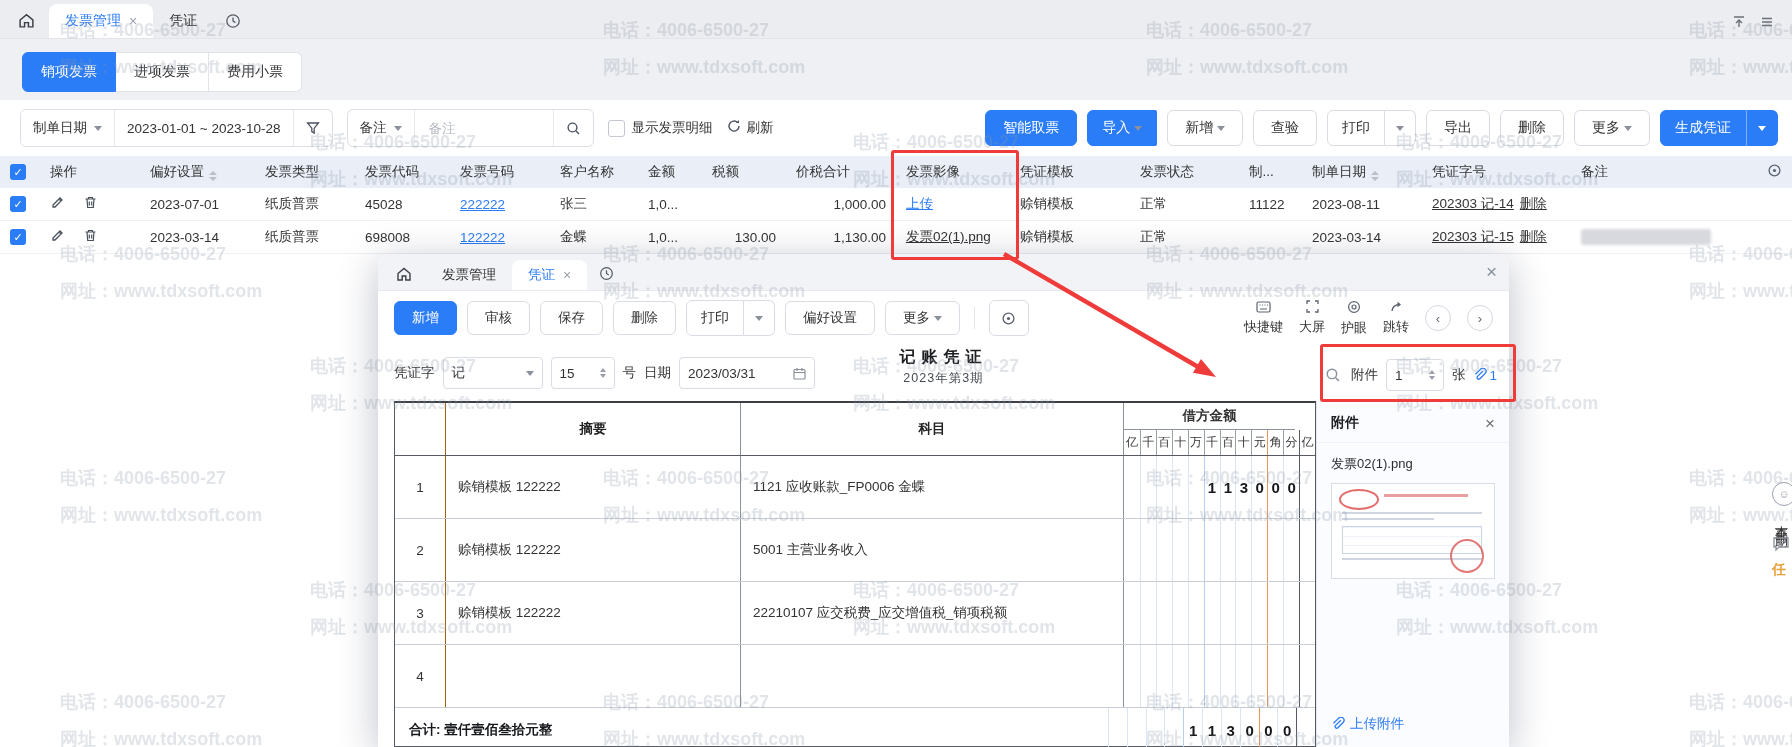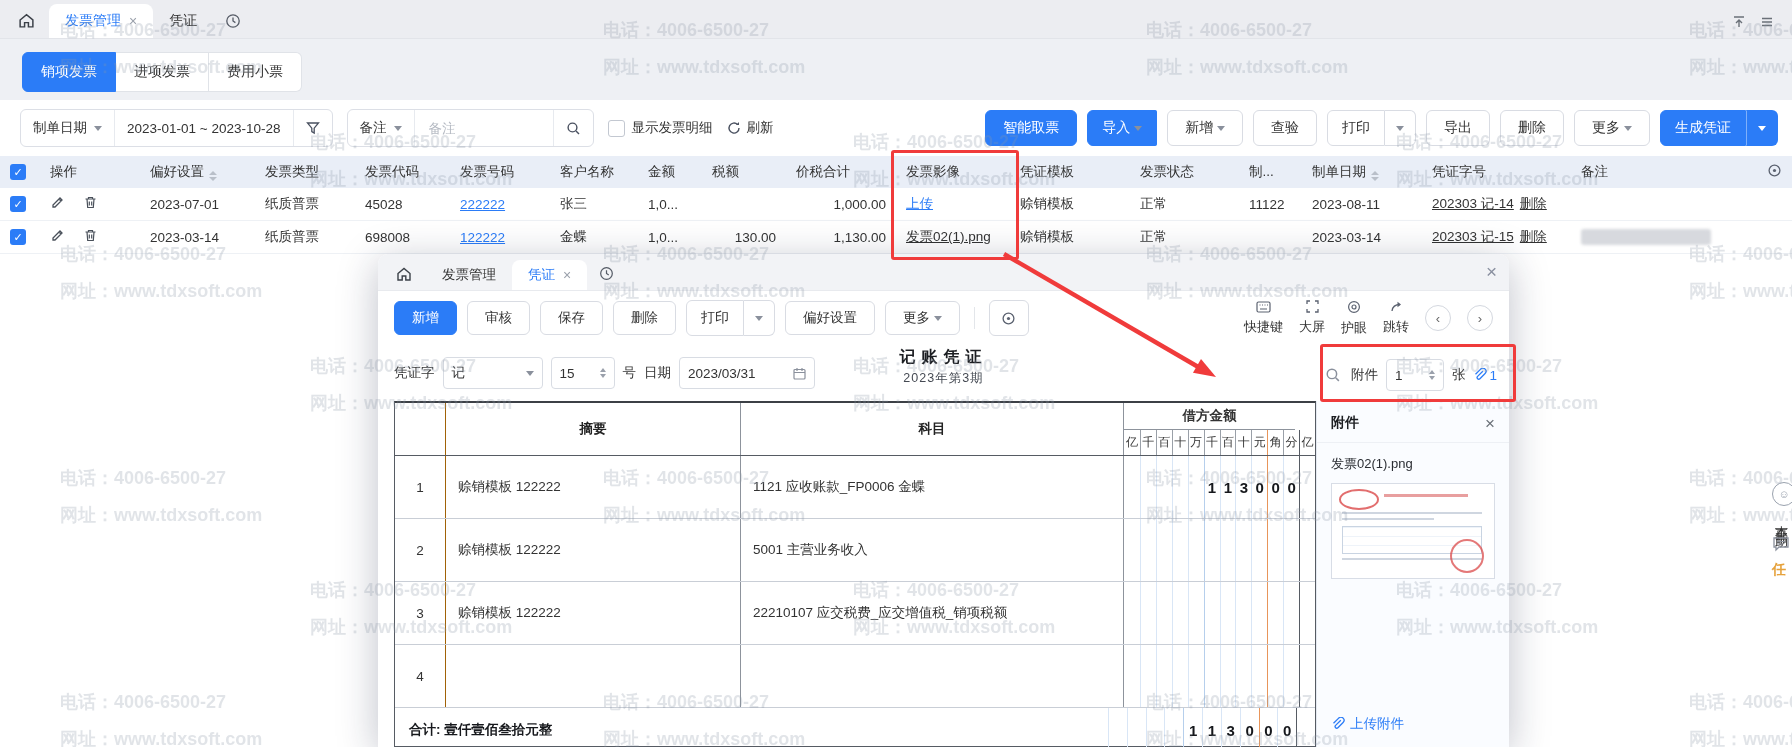--- a/index.html
+++ b/index.html
@@ -27,21 +27,21 @@
   .card{position:absolute;top:100px;left:0;right:0;bottom:0;background:#fff;}
   .filter-row{position:absolute;top:10px;left:20px;right:14px;height:36px;display:flex;align-items:center;gap:14px;}
   .fgroup{display:flex;align-items:center;height:36px;border:1px solid #dcdfe6;border-radius:6px;background:#fff;}
   .fseg{display:flex;align-items:center;gap:7px;padding:0 12px;height:100%;font-size:13.5px;color:#333;}
   .fseg+.fseg{border-left:1px solid #e7eaef;}
   .fseg input{border:none;outline:none;width:110px;font-size:13.5px;font-family:inherit;color:#333;background:transparent;}
   .fseg input::placeholder{color:#b4b9c2;}
   .caret{width:0;height:0;border-left:4px solid transparent;border-right:4px solid transparent;border-top:5px solid #8a909c;}
   .chk{display:flex;align-items:center;gap:7px;color:#333;cursor:pointer;}
   .box{width:15px;height:15px;border:1px solid #c3c8d1;border-radius:3px;background:#fff;}
-  .refresh{display:flex;align-items:center;gap:6px;cursor:pointer;}
+  .refresh{display:flex;gap:6px;cursor:pointer;}
   .actions{margin-left:auto;display:flex;gap:10px;align-items:center;}
   .btn{height:36px;display:inline-flex;align-items:center;padding:0 17px;border:1px solid #d9dce3;border-radius:6px;background:#fff;font-size:14px;color:#333;cursor:pointer;white-space:nowrap;}
   .btn.blue{background:#2b7cf7;border-color:#2b7cf7;color:#fff;}
   .split{display:inline-flex;height:36px;border-radius:2px;overflow:hidden;}
   .split .b1{display:flex;align-items:center;padding:0 14px;border:1px solid #d9dce3;border-radius:6px 0 0 6px;background:#fff;cursor:pointer;font-size:14px;}
   .split .b2{display:flex;align-items:center;justify-content:center;width:30px;border:1px solid #d9dce3;border-left:none;border-radius:0 6px 6px 0;background:#fff;cursor:pointer;}
   .split.blue .b1,.split.blue .b2{background:#2b7cf7;border-color:#2b7cf7;color:#fff;}
   .split.blue .b2{border-left:1px solid rgba(255,255,255,.4);}
   .split.blue .b2 .caret{border-top-color:#fff;}
   

